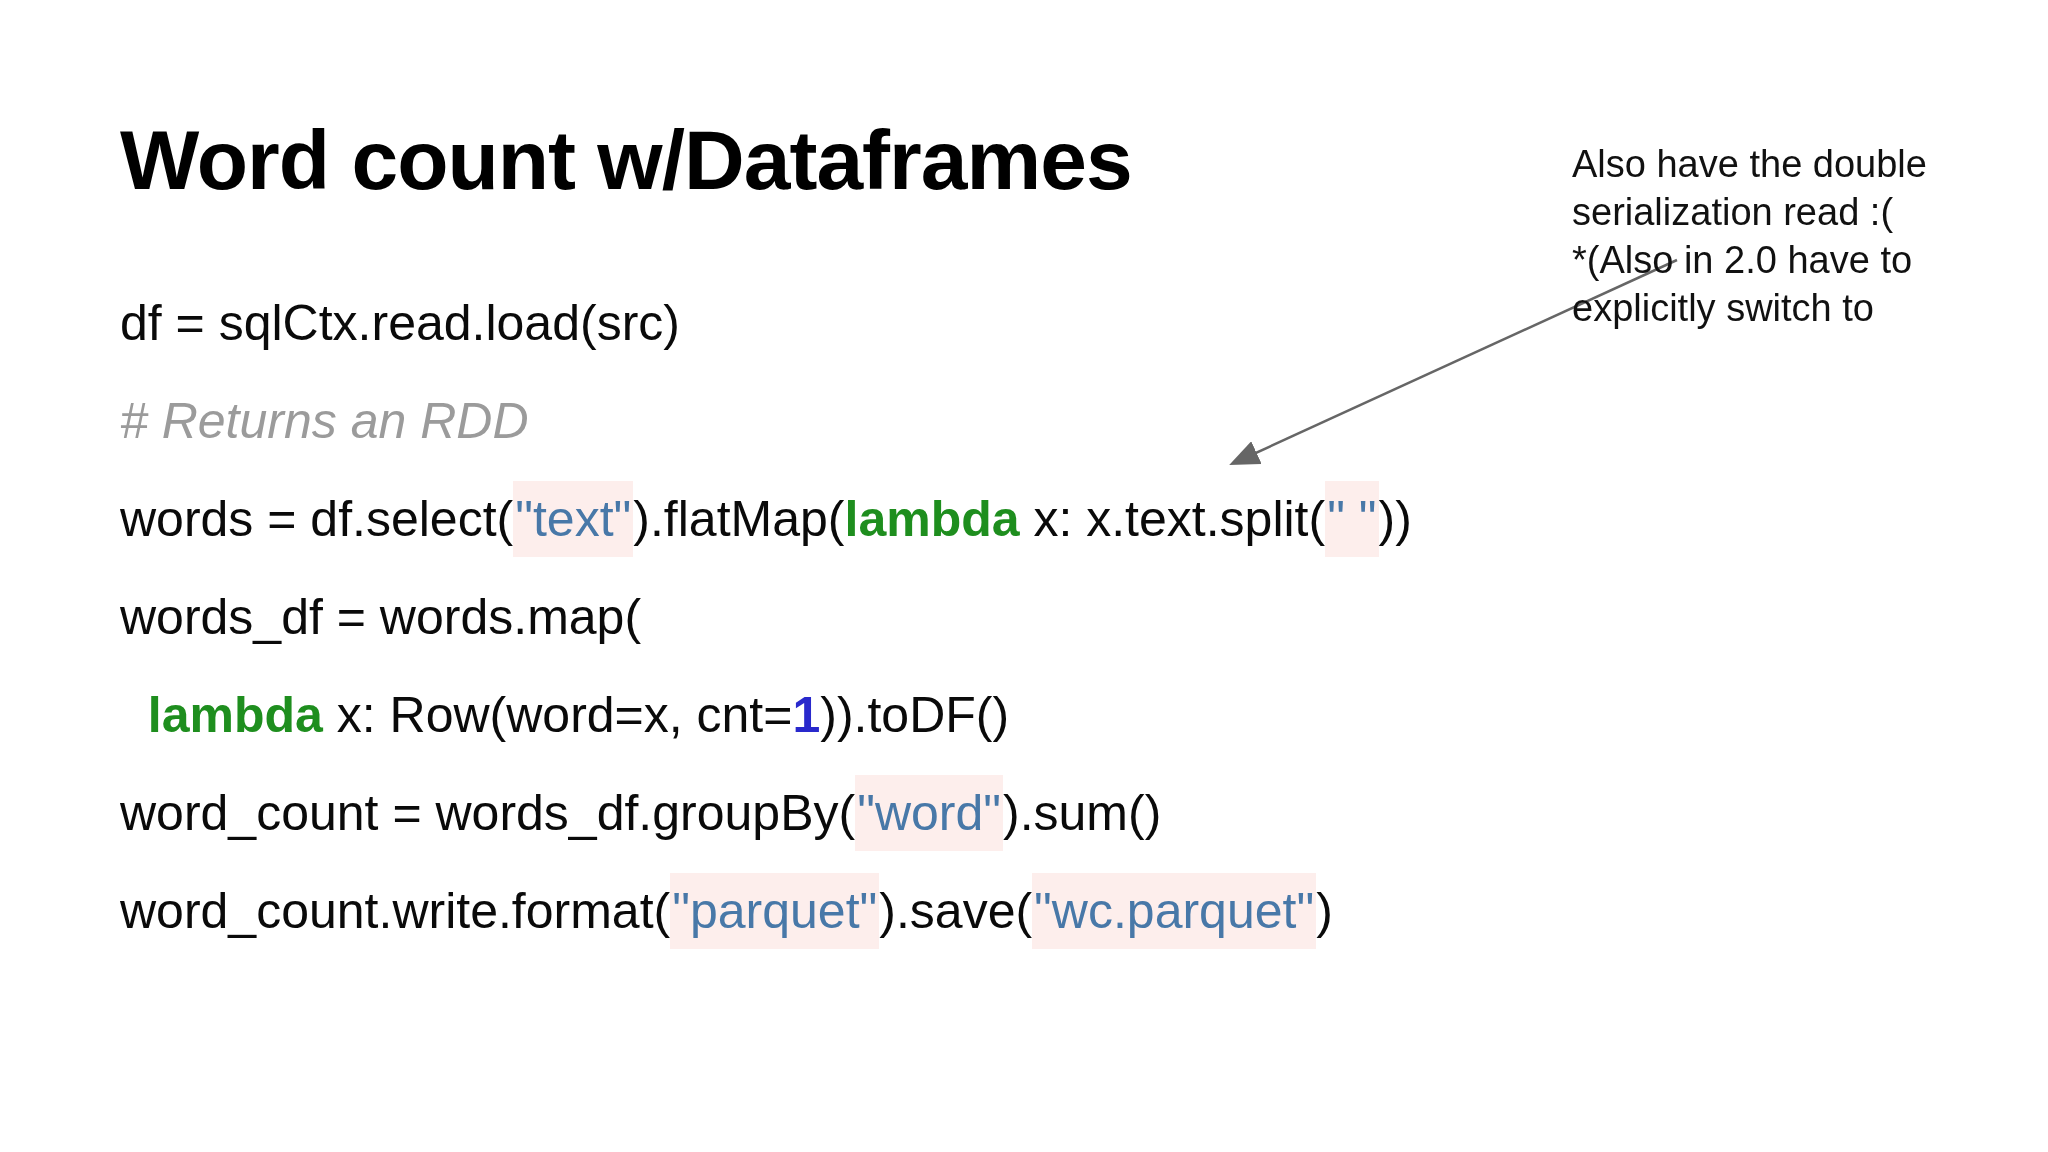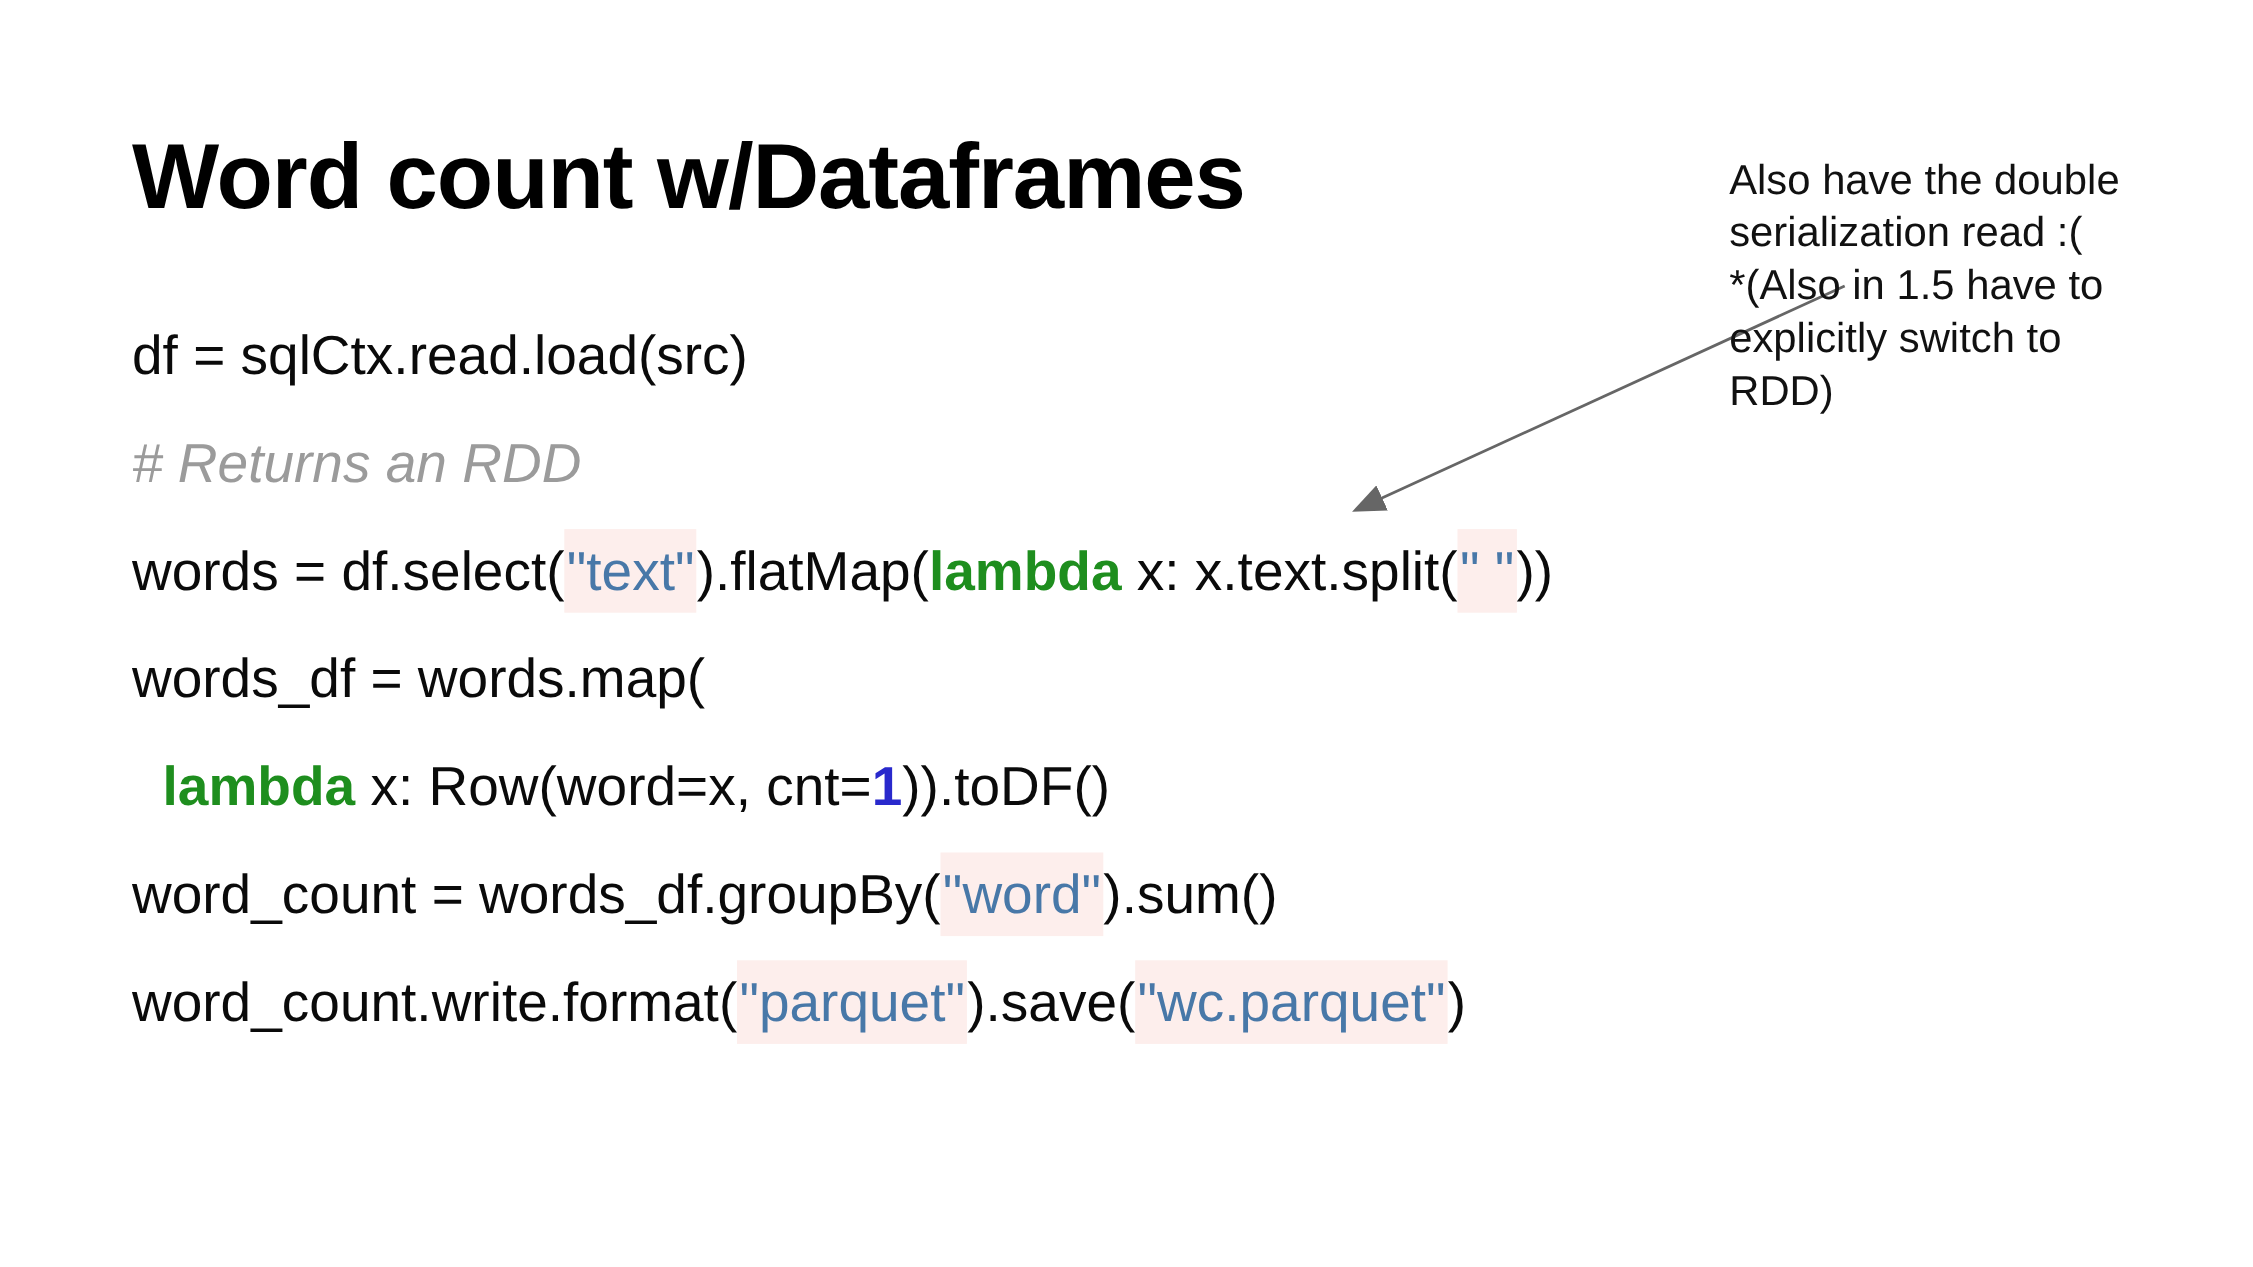--- a/index.html
+++ b/index.html
@@ -84,20 +84,19 @@
       <marker id="arrowhead" markerWidth="12" markerHeight="10" refX="9" refY="5" orient="auto">
         <polygon points="0 0, 12 5, 0 10" id="arrowhead-poly" fill="#666666"></polygon>
       </marker>
     </defs>
     <line id="arrow-line" x1="1677" y1="260" x2="1236" y2="462" stroke-width="2.5" marker-end="url(#arrowhead)" stroke="#666666"></line>
   </svg>
 
   <div class="annotation">
       <div>Also have the double</div>
       <div>serialization read :(</div>
-      <div>*(Also in 1.5 have to</div>
+      <div>*(Also in 2.0 have to</div>
       <div>explicitly switch to</div>
-      <div>RDD)</div>
     </div>
 
   <div class="code-block"><div class="code-line"><span class="tok-plain">df = sqlCtx.read.load(src)</span></div><div class="code-line"><span class="tok-comment"># Returns an RDD</span></div><div class="code-line"><span class="tok-plain">words = df.select(</span><span class="tok-string-highlight">"text"</span><span class="tok-plain">).flatMap(</span><span class="tok-keyword">lambda</span><span class="tok-plain"> x: x.text.split(</span><span class="tok-string-highlight">" "</span><span class="tok-plain">))</span></div><div class="code-line"><span class="tok-plain">words_df = words.map(</span></div><div class="code-line"><span class="tok-plain">  </span><span class="tok-keyword">lambda</span><span class="tok-plain"> x: Row(word=x, cnt=</span><span class="tok-number">1</span><span class="tok-plain">)).toDF()</span></div><div class="code-line"><span class="tok-plain">word_count = words_df.groupBy(</span><span class="tok-string-highlight">"word"</span><span class="tok-plain">).sum()</span></div><div class="code-line"><span class="tok-plain">word_count.write.format(</span><span class="tok-string-highlight">"parquet"</span><span class="tok-plain">).save(</span><span class="tok-string-highlight">"wc.parquet"</span><span class="tok-plain">)</span></div></div>
 
 </div>
 
 </body></html>

